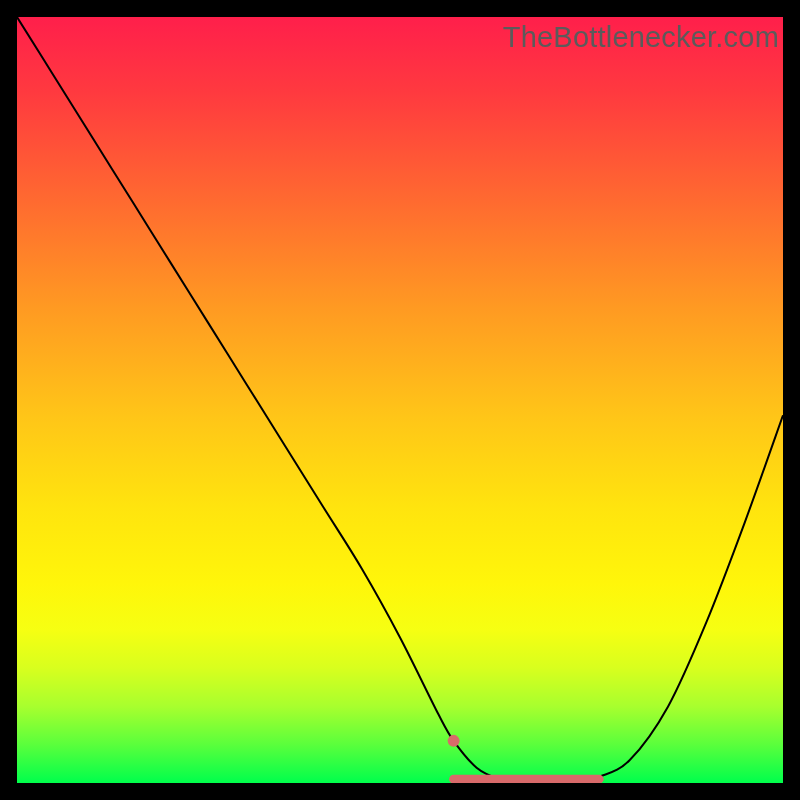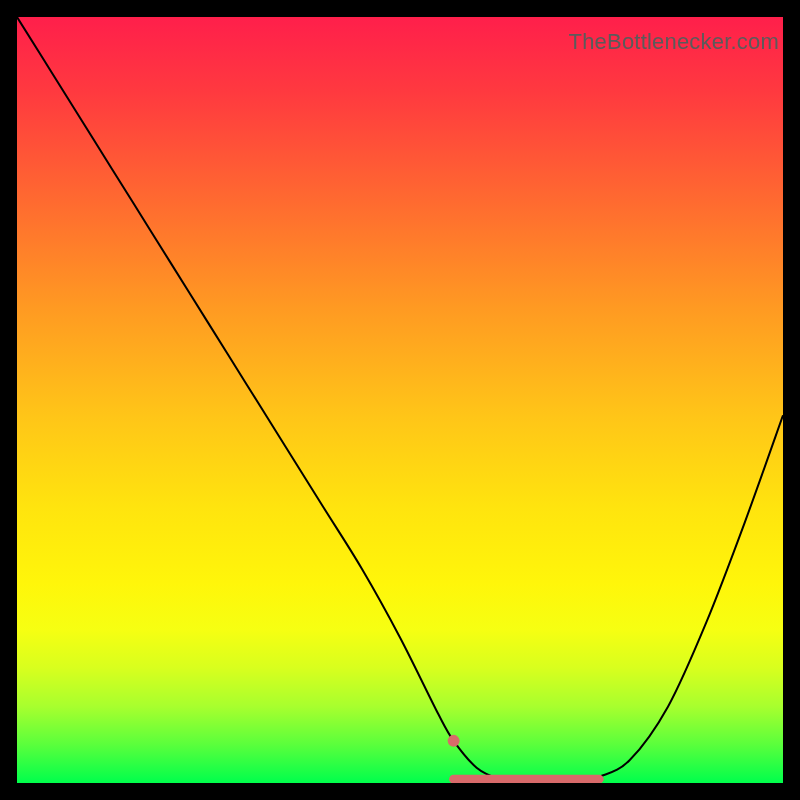--- a/index.html
+++ b/index.html
@@ -25,24 +25,24 @@
       #ffe40e 64%,
       #fff60a 74%,
       #f6ff12 80%,
       #d8ff1e 85%,
       #a8ff2e 90%,
       #5aff3c 95%,
       #00ff4c 100% );
   }
   .watermark {
     position: absolute;
-    top: 12px;
+    top: 4px;
     right: 4px;
     font-family: Arial, Helvetica, sans-serif;
-    font-size: 22px;
+    font-size: 29px;
     color: #5b5b5b;
     letter-spacing: 0.2px;
   }
   svg.curve {
     position: absolute;
     left: 0;
     top: 0;
     width: 766px;
     height: 766px;
   }

